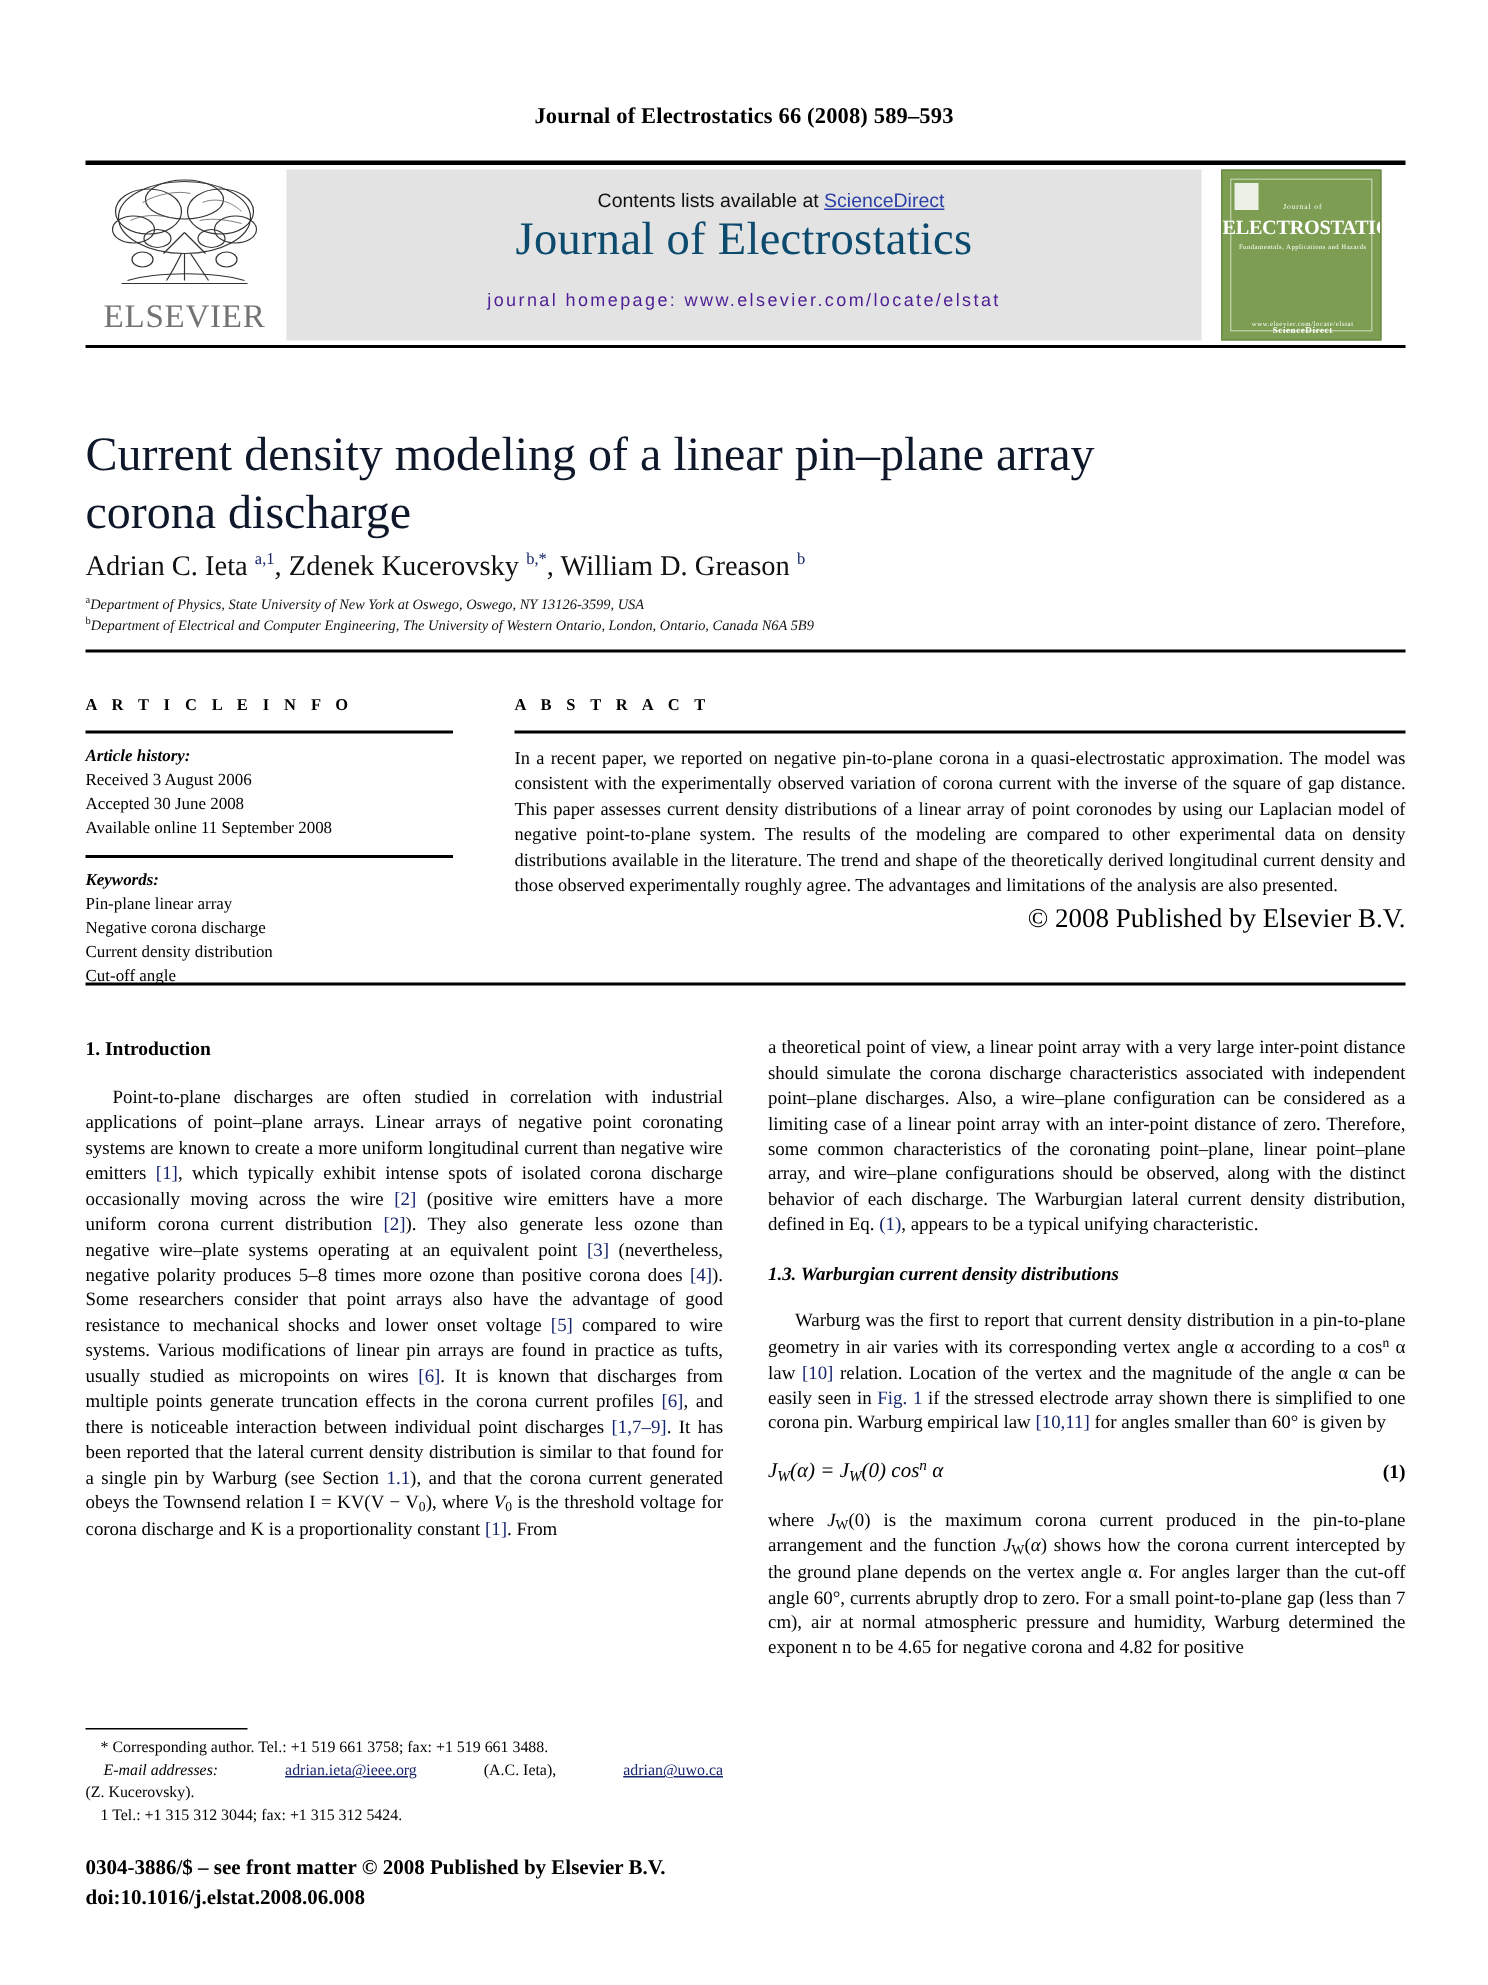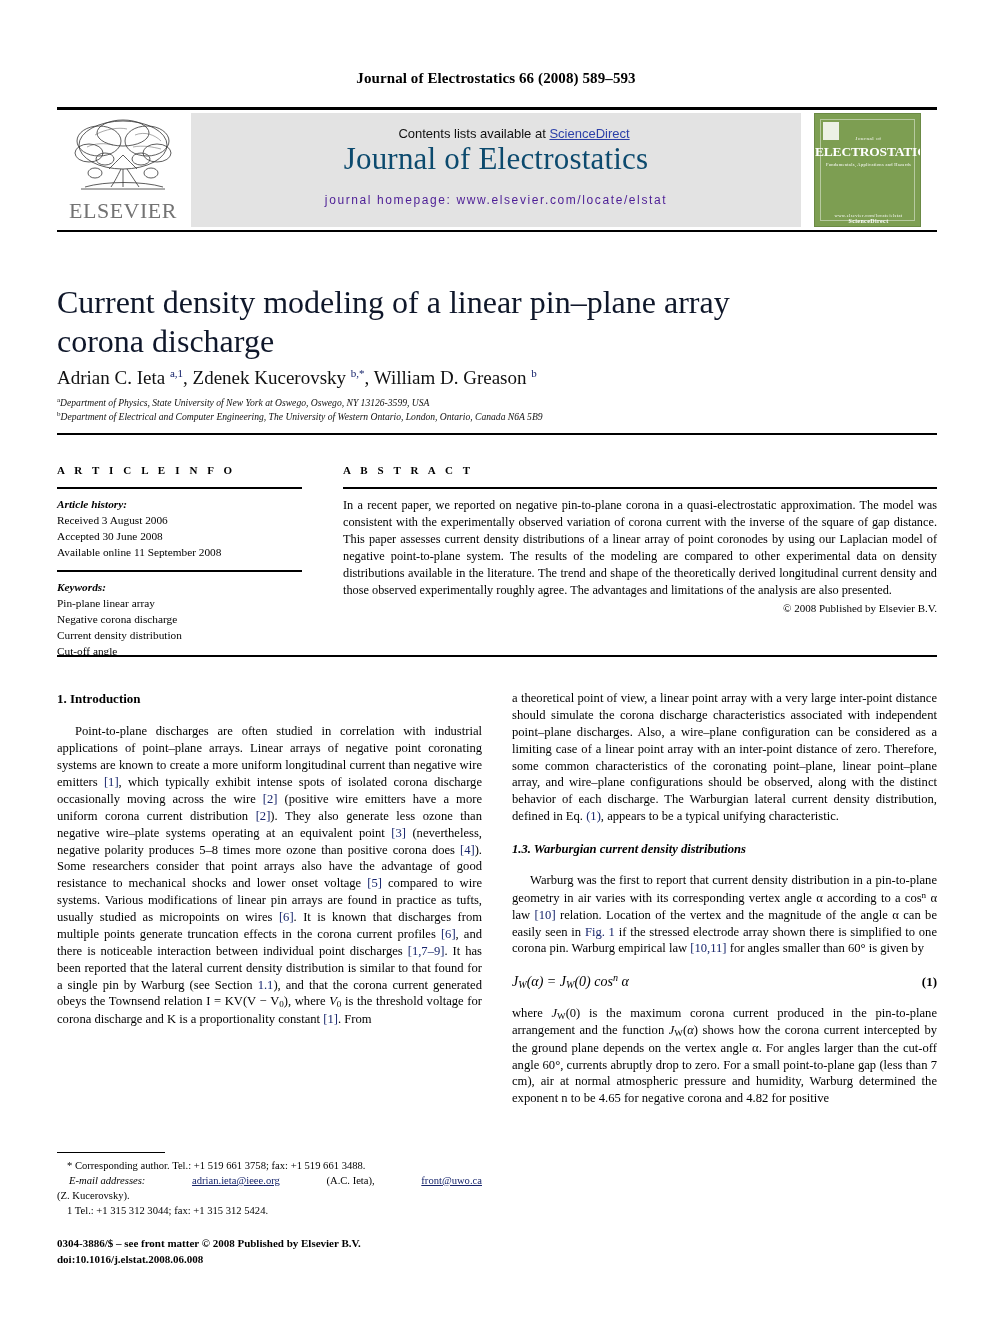--- a/index.html
+++ b/index.html
@@ -281,21 +281,21 @@
   }
   .abs-body {
     font-family: "Liberation Serif", serif;
     font-size: 12.3px;
     line-height: 1.38;
     text-align: justify;
     margin-top: 8px;
   }
   .abs-copy {
     font-family: "Liberation Serif", serif;
-    font-size: 11px;
+    font-size: 18px;
     text-align: right;
     margin-top: 3px;
   }
   .rule-under-abstract {
     position: absolute;
     left: 57px;
     top: 655px;
     width: 880px;
     height: 2px;
     background: #000;
@@ -378,21 +378,21 @@
     display: flex;
     justify-content: space-between;
     padding-left: 12px;
   }
   .copyline {
     position: absolute;
     left: 57px;
     top: 1236px;
     width: 480px;
     font-family: "Liberation Serif", serif;
-    font-size: 11px;
+    font-size: 14px;
     font-weight: bold;
     line-height: 1.45;
   }
 </style>
 </head>
 <body>
 
 <div class="page">
 
   <div class="running-head">Journal of Electrostatics 66 (2008) 589–593</div>
@@ -513,21 +513,21 @@
     <p class="para cont" id="right-p3">where <i>J</i><span class="sub">W</span>(0) is the maximum corona current produced in the pin-to-plane arrangement and the function <i>J</i><span class="sub">W</span>(<i>α</i>) shows how the corona current intercepted by the ground plane depends on the vertex angle α. For angles larger than the cut-off angle 60°, currents abruptly drop to zero. For a small point-to-plane gap (less than 7 cm), air at normal atmospheric pressure and humidity, Warburg determined the exponent n to be 4.65 for negative corona and 4.82 for positive</p>
   </div>
 
   <div class="foot-rule"></div>
   <div class="footnotes">
     <p class="fn-line fn-indent">* Corresponding author. Tel.: +1 519 661 3758; fax: +1 519 661 3488.</p>
     <div class="fn-addr-row">
       <span class="fn-em">E-mail addresses:</span>
       <a class="lnk" href="#">adrian.ieta@ieee.org</a>
       <span>(A.C. Ieta),</span>
-      <a class="lnk" href="#">front@uwo.ca</a>
+      <a class="lnk" href="#">adrian@uwo.ca</a>
     </div>
     <p class="fn-line">(Z. Kucerovsky).</p>
     <p class="fn-line fn-indent">1 Tel.: +1 315 312 3044; fax: +1 315 312 5424.</p>
   </div>
 
   <div class="copyline">
     <div>0304-3886/$ – see front matter © 2008 Published by Elsevier B.V.</div>
     <div>doi:10.1016/j.elstat.2008.06.008</div>
   </div>
 

